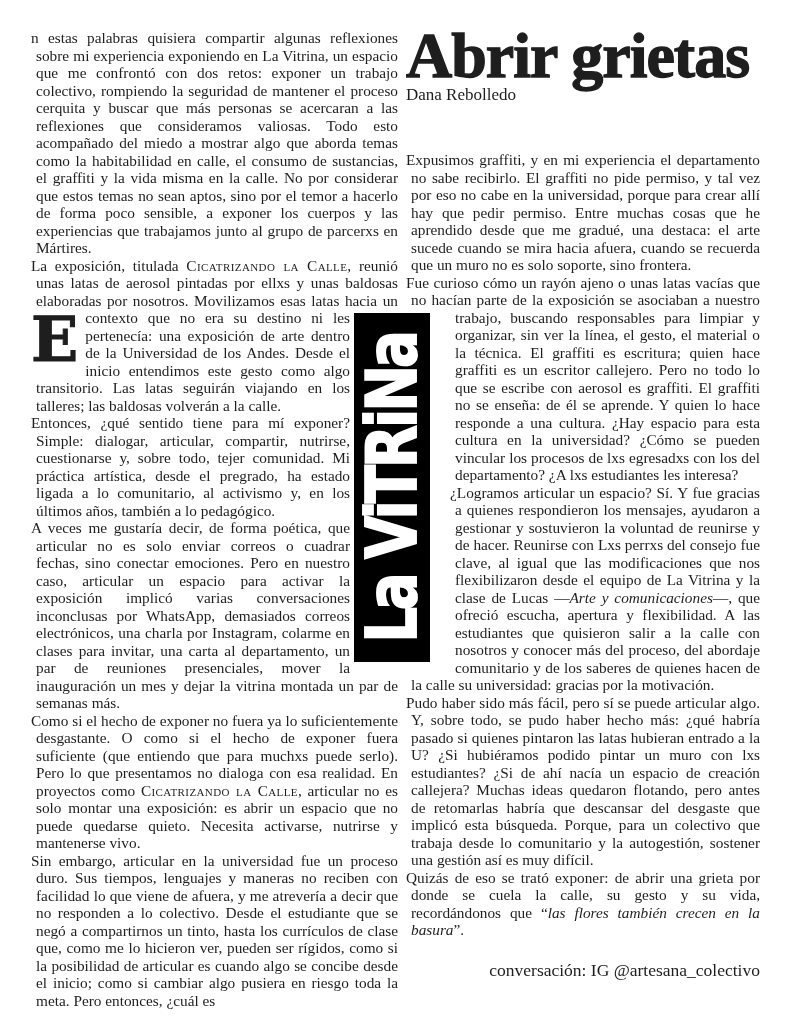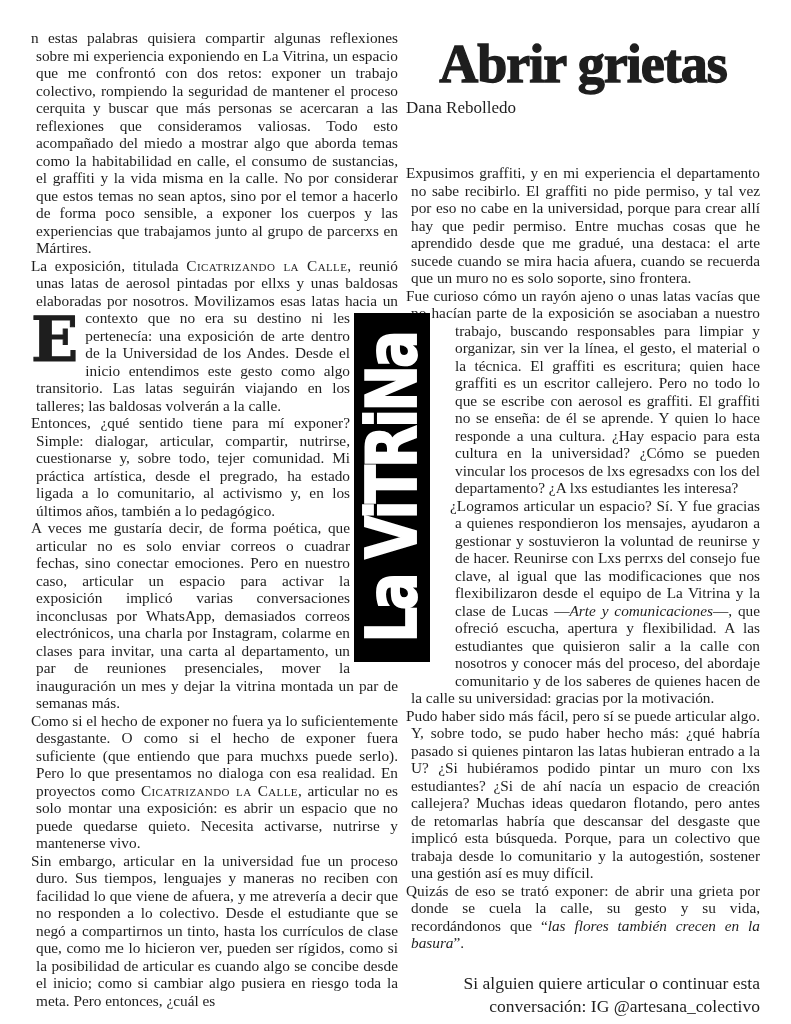--- a/index.html
+++ b/index.html
@@ -34,25 +34,25 @@
 
   
   .sp{display:block;}
   .sp-l1{float:right;width:0;height:284px;}
   .sp-l2{float:right;clear:right;width:48px;height:349px;}
   .sp-r1{float:left;width:0;height:160px;}
   .sp-r2{float:left;clear:left;width:49px;height:349px;}
 
   
   .title{
-    margin:8px;
+    margin:0;
     font-family:"Liberation Serif", serif;
     font-weight:700;
-    font-size:54px;line-height:52px;
-    text-align:center;
+    font-size:64px;line-height:52px;
+    text-align:left;
     letter-spacing:-1px;
     -webkit-text-stroke:1.3px #1e1e1e;
   }
   .byline{
     margin-top:3px;
     font-size:17px;line-height:20px;
     text-align:left;
   }
 
   
@@ -130,21 +130,20 @@
 
       <p class="para"><span>Fue curioso cómo un rayón ajeno o unas latas vacías que no hacían parte de la exposición se asociaban a nuestro trabajo, buscando responsables para limpiar y organizar, sin ver la línea, el gesto, el material o la técnica. El graffiti es escritura; quien hace graffiti es un escritor callejero. Pero no todo lo que se escribe con aerosol es graffiti. El graffiti no se enseña: de él se aprende. Y quien lo hace responde a una cultura. ¿Hay espacio para esta cultura en la universidad? ¿Cómo se pueden vincular los procesos de lxs egresadxs con los del departamento? ¿A lxs estudiantes les interesa?</span></p>
 
       <p class="para"><span>¿Logramos articular un espacio? Sí. Y fue gracias a quienes respondieron los mensajes, ayudaron a gestionar y sostuvieron la voluntad de reunirse y de hacer. Reunirse con Lxs perrxs del consejo fue clave, al igual que las modificaciones que nos flexibilizaron desde el equipo de La Vitrina y la clase de Lucas —</span><span class="it">Arte y comunicaciones</span><span>—, que ofreció escucha, apertura y flexibilidad. A las estudiantes que quisieron salir a la calle con nosotros y conocer más del proceso, del abordaje comunitario y de los saberes de quienes hacen de la calle su universidad: gracias por la motivación.</span></p>
 
       <p class="para"><span>Pudo haber sido más fácil, pero sí se puede articular algo. Y, sobre todo, se pudo haber hecho más: ¿qué habría pasado si quienes pintaron las latas hubieran entrado a la U? ¿Si hubiéramos podido pintar un muro con lxs estudiantes? ¿Si de ahí nacía un espacio de creación callejera? Muchas ideas quedaron flotando, pero antes de retomarlas habría que descansar del desgaste que implicó esta búsqueda. Porque, para un colectivo que trabaja desde lo comunitario y la autogestión, sostener una gestión así es muy difícil.</span></p>
 
       <p class="para"><span>Quizás de eso se trató exponer: de abrir una grieta por donde se cuela la calle, su gesto y su vida, recordándonos que “</span><span class="it">las flores también crecen en la basura</span><span>”.</span></p>
 
       <div class="closing">
-        <div>Si alguien quiere articular o continuar esta</div>
         <div>conversación: IG @artesana_colectivo</div>
       </div>
     </div>
   </div>
 
   <div class="banner">
     <span class="banner-text">La ViTRiNa</span>
   </div>
 
 </div>

